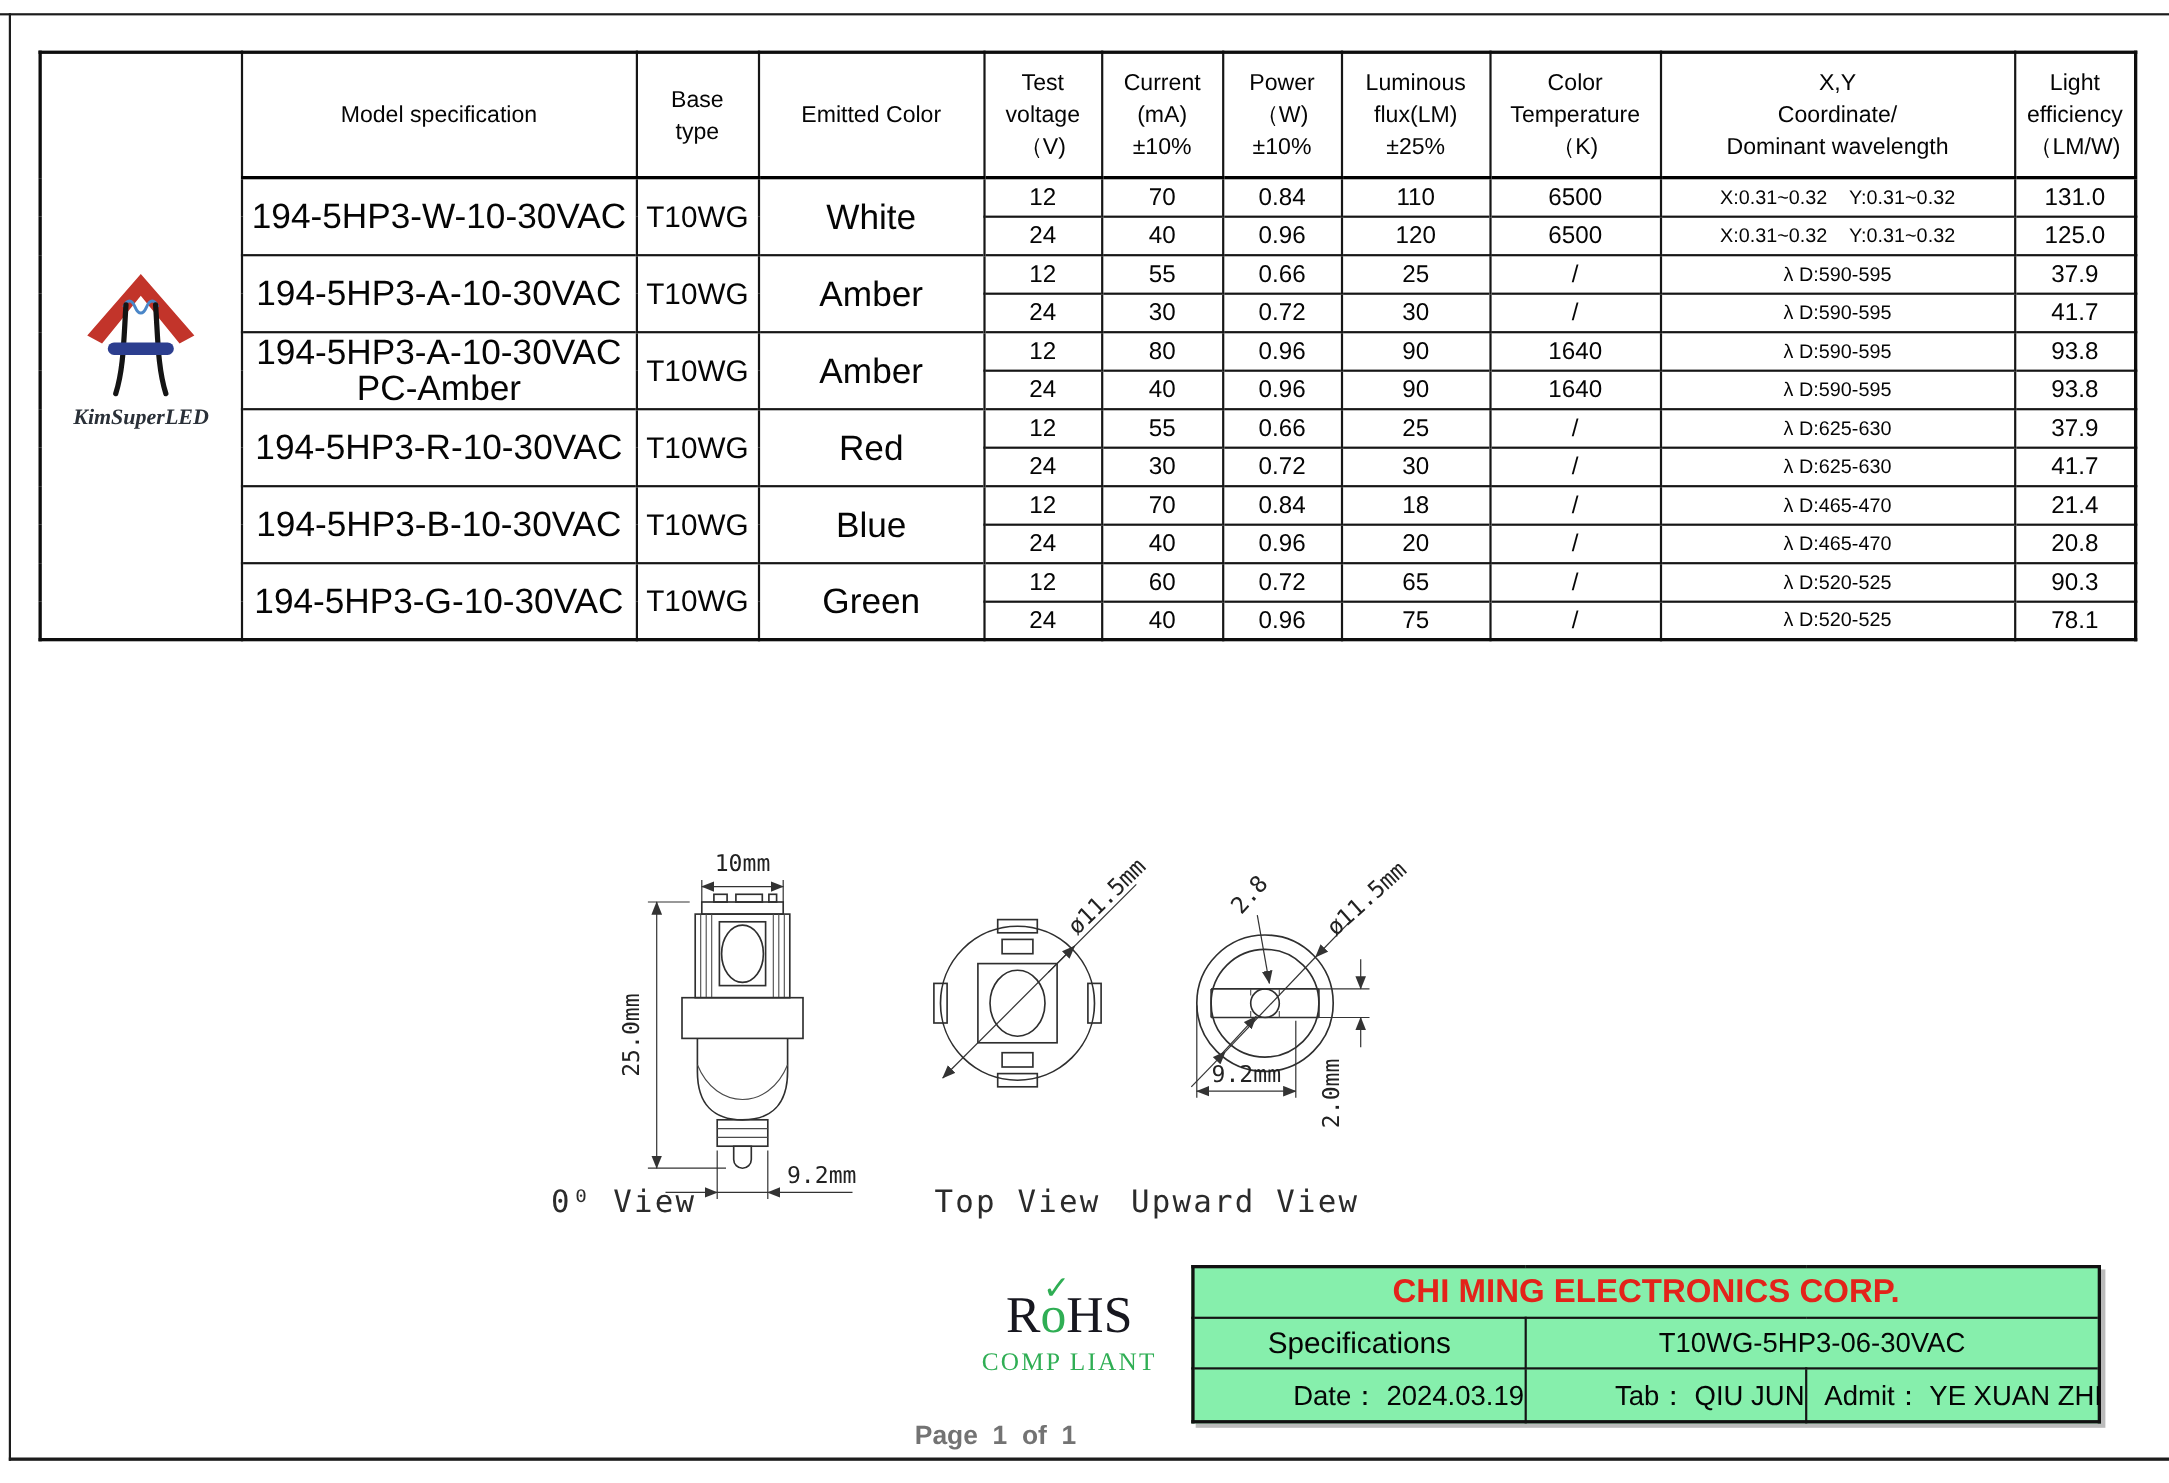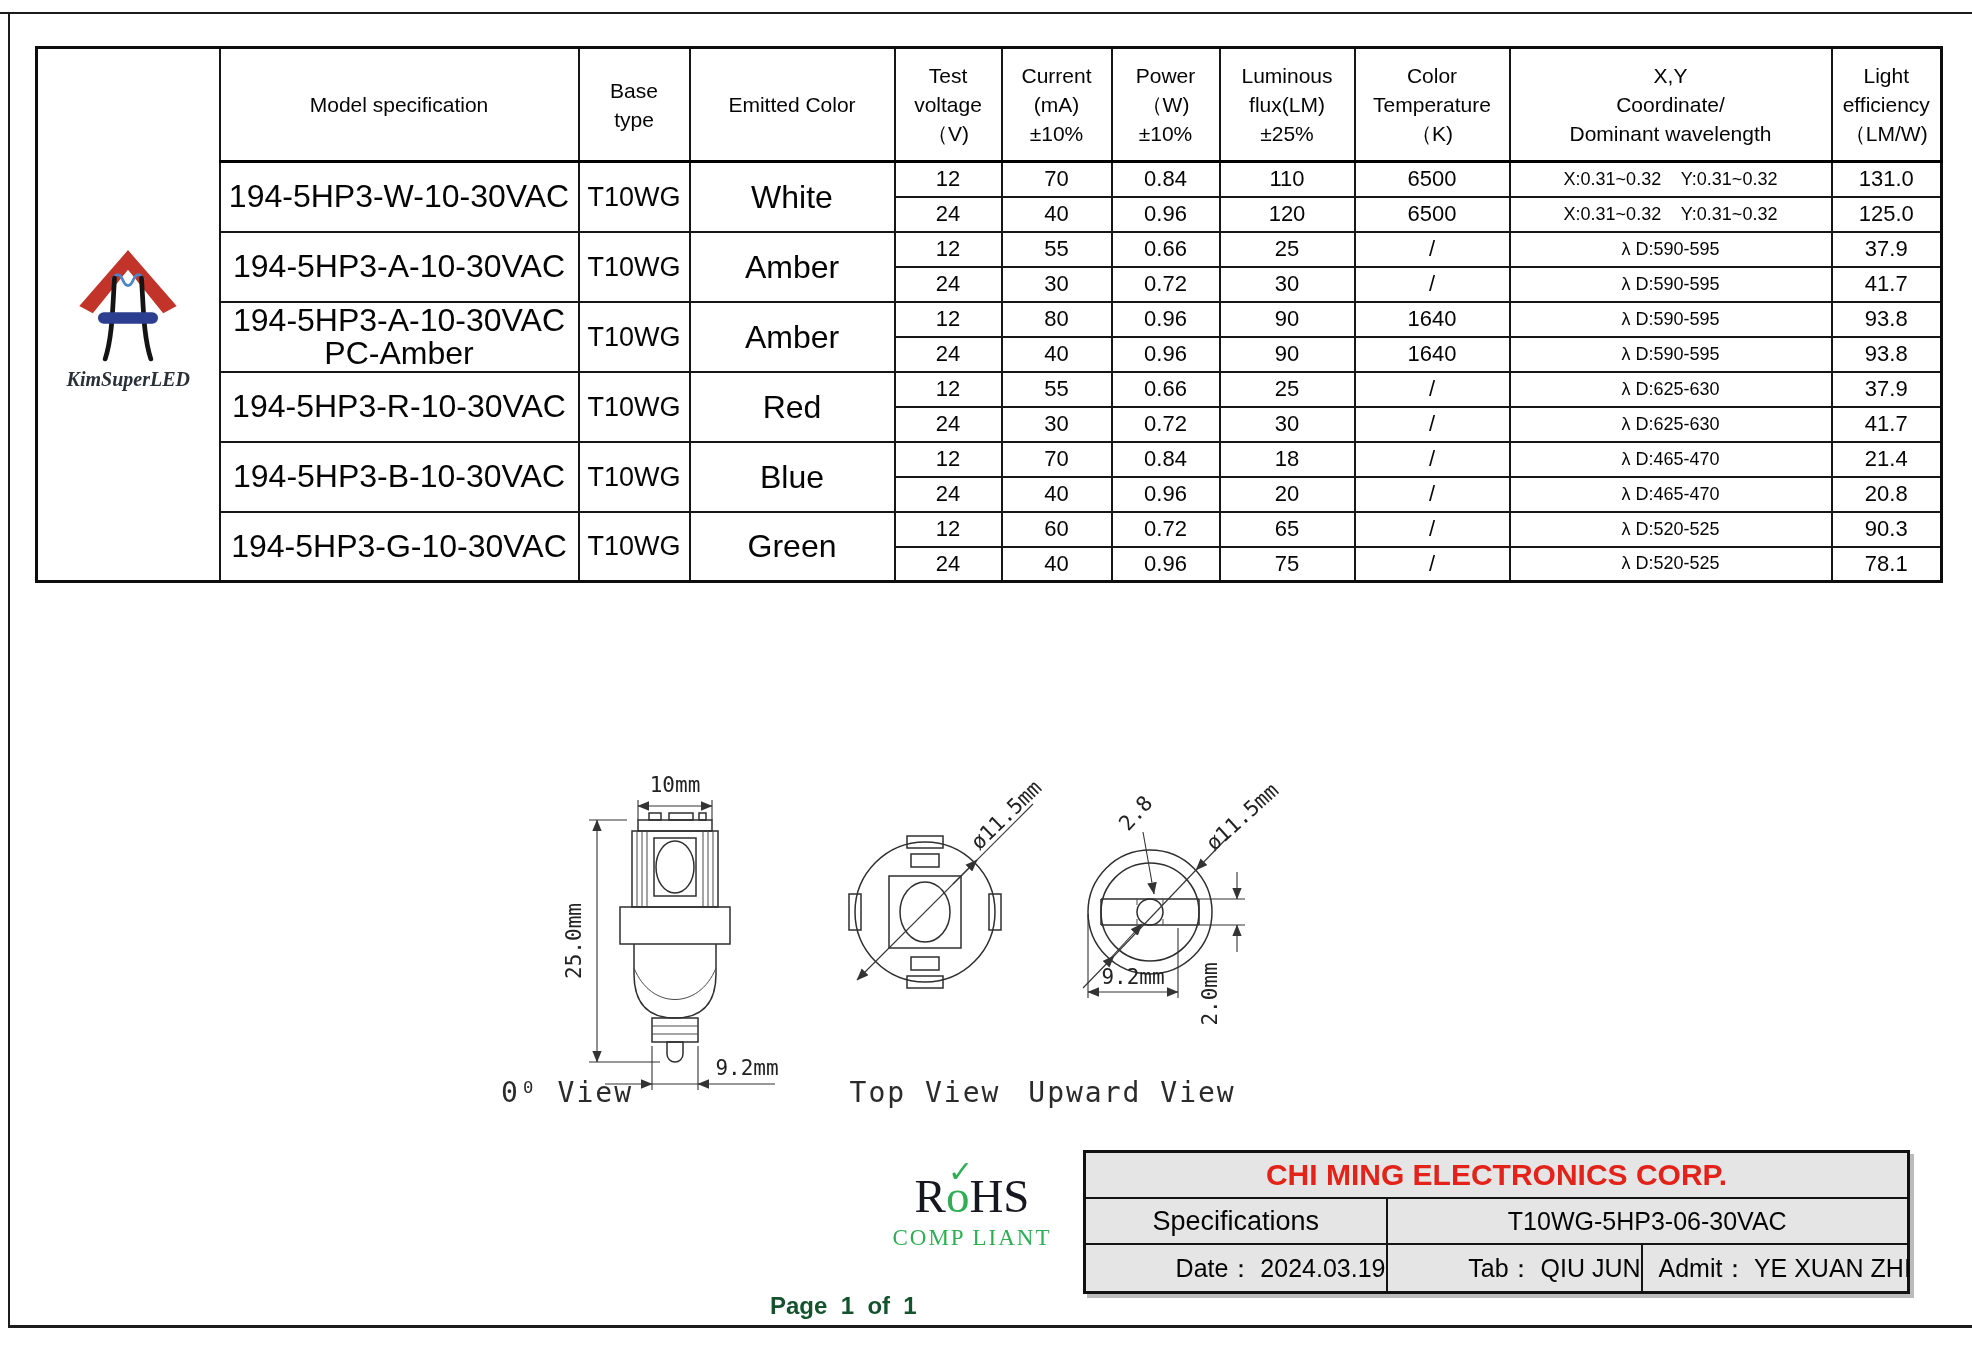--- a/index.html
+++ b/index.html
@@ -47,30 +47,30 @@
               font-size:47px;line-height:1.05;color:#17171f;}
   .rohs-o-wrap{position:relative;display:inline-block;}
   .rohs-o{color:var(--rohs-green,#2fae54);}
   .rohs-check{position:absolute;top:-16px;left:2px;font-size:30px;font-weight:bold;
               color:var(--rohs-green,#2fae54);font-family:"DejaVu Sans",sans-serif;}
   .rohs-sub{font-family:"Liberation Serif",serif;font-size:23px;letter-spacing:2px;
             color:var(--rohs-green,#2fae54);margin-top:4px;white-space:pre;}
 
   
   table.info{position:absolute;left:1083px;top:1150px;width:824px;border-collapse:collapse;
-             table-layout:fixed;border:3px solid #111;background:#e5e5e5;
+             table-layout:fixed;border:3px solid #111;background:#86efac;
              box-shadow:4px 4px 0 rgba(120,120,120,0.5);}
   .info td{border:2.2px solid #141414;text-align:center;vertical-align:middle;padding:0;}
   .info .company{height:44px;color:var(--company-red,#e3231a);font-size:30px;font-weight:bold;}
   .info .spec-label{height:44px;font-size:27px;margin-left:20px;}
   .info .spec-value{font-size:25px;}
   .info .meta{height:46px;font-size:25px;text-align:right;padding-left:16px;white-space:pre;}
 
-  .pagenum{position:absolute;left:770px;top:1292px;width:270px;
-           font-size:24px;font-weight:600;white-space:pre;color:#14532d;}
+  .pagenum{position:absolute;left:770px;top:1292px;width:270px;text-align:center;
+           font-size:24px;font-weight:600;white-space:pre;color:#737373;}
 </style>
 </head>
 <body>
 
 <div class="page">
   <div class="frame-top"></div>
   <div class="frame-left"></div>
   <div class="frame-bottom"></div>
 
   <table class="spec">

